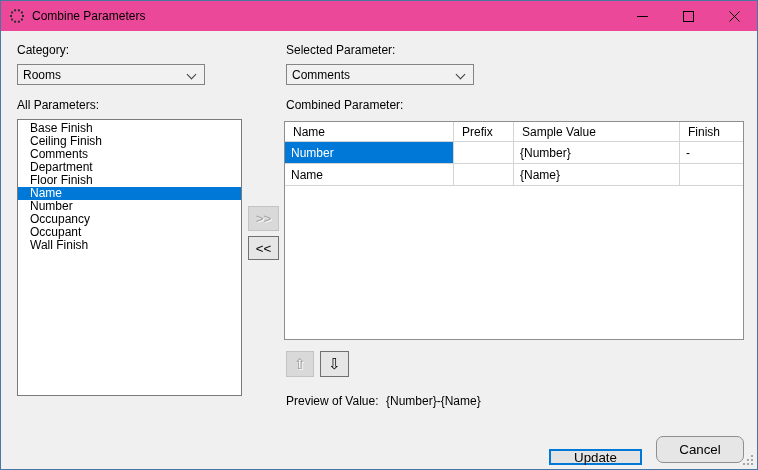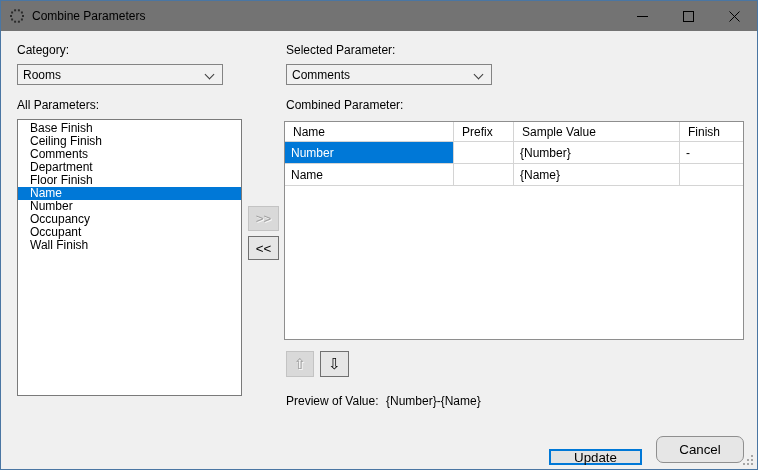--- a/index.html
+++ b/index.html
@@ -2,30 +2,30 @@
 <html><head>
 <meta charset="utf-8">
 <style>
   html,body { margin:0; padding:0; background:#fff; }
   .window {
     position:relative; width:758px; height:470px; box-sizing:border-box;
     border:1px solid #4a76a3; background:#f0f0f0; overflow:hidden;
     font-family:"Liberation Sans","DejaVu Sans",sans-serif; font-size:12px; color:#000;
   }
   
-  .titlebar { position:absolute; left:0; top:0; right:0; height:30px; background:#737373; }
+  .titlebar { position:absolute; left:0; top:0; right:0; height:30px; background:#ec4899; }
   .app-icon { position:absolute; left:8px; top:7px; width:16px; height:16px; }
   .title { position:absolute; left:31px; top:0; line-height:30px; white-space:nowrap; }
   .win-controls { position:absolute; right:0; top:0; height:30px; display:flex; }
   .win-btn { width:46px; height:30px; display:flex; align-items:center; justify-content:center; }
   
   .label { position:absolute; white-space:nowrap; }
   
   .combo {
-    position:absolute; width:206px; height:21px; box-sizing:border-box;
+    position:absolute; width:188px; height:21px; box-sizing:border-box;
     background:#f1f1f1; border:1px solid #848484; display:flex; align-items:center;
     padding-left:5px;
   }
   .combo .chev {
     position:absolute; right:9px; top:6px; width:6px; height:6px;
     border-right:1px solid #3c3c3c; border-bottom:1px solid #3c3c3c;
     transform:rotate(45deg);
   }
   
   .listbox {

